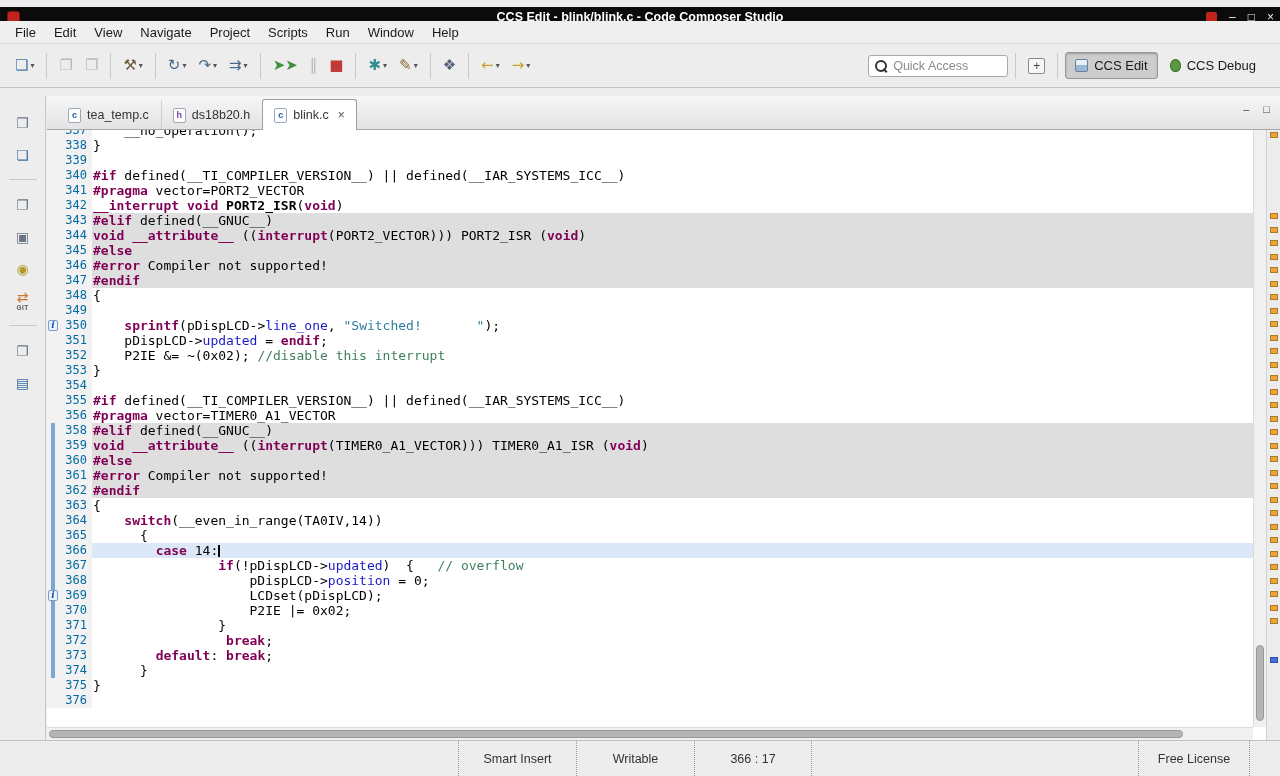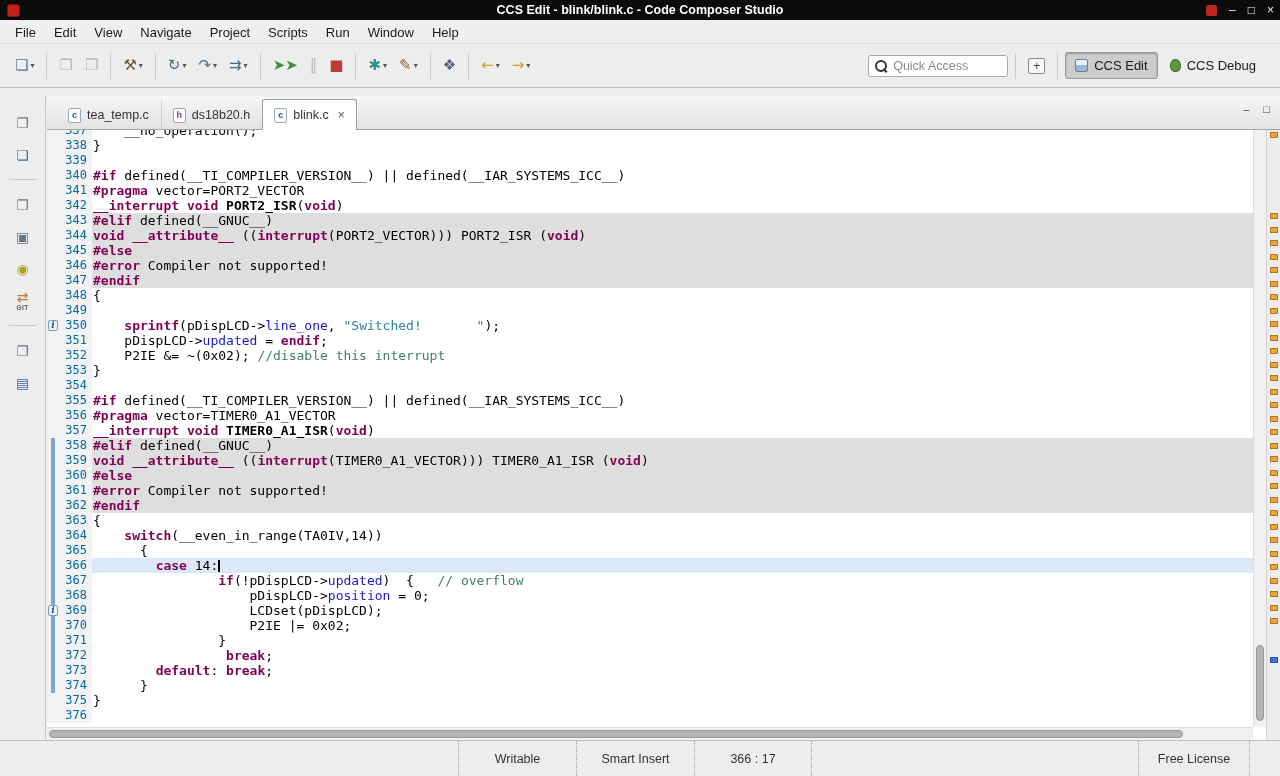--- a/index.html
+++ b/index.html
@@ -1,20 +1,20 @@
 <!DOCTYPE html>
 <html style="--keyword: #7f0055; --string: #2e7f9f; --comment: #3f7f5f; --field: #1a1ac8; --grayline: #dedede; --curline: #dce8f8; --marker: #e8a33d; --markerBlue: #4a6fd4; --rangebar: #7ba7d7;"><head>
 <meta charset="utf-8">
 <style>
   *{margin:0;padding:0;box-sizing:border-box;}
   html,body{width:1280px;height:776px;}
   body{font-family:"Liberation Sans","DejaVu Sans",sans-serif;font-size:13px;background:#ededed;color:#1a1a1a;position:relative;overflow:hidden;}
 
   
-  .titlebar{position:absolute;top:0;left:0;right:0;height:20px;background:#0b0b0b;}
+  .titlebar{position:absolute;top:7px;left:0;right:0;height:20px;background:#0b0b0b;}
   .tb-title{position:absolute;left:0;right:0;top:0;text-align:center;line-height:21px;font-size:12.5px;font-weight:bold;color:#fff;}
   .tb-logo{position:absolute;left:7px;top:4px;width:13px;height:13px;background:#c0241d;border:1px solid #7e1410;border-radius:3px;}
   .tb-controls{position:absolute;right:6px;top:0;height:21px;display:flex;align-items:center;gap:12px;}
   .tb-redicon{width:11px;height:11px;background:#c0241d;border-radius:2px;}
   .tb-ctrl{color:#ededed;font-size:12px;line-height:21px;}
 
   
   .menubar{position:absolute;top:21px;left:0;right:0;height:23px;background:#efefef;border-bottom:1px solid #dcdcdc;display:flex;align-items:center;padding-left:6px;}
   .menu-item{padding:2px 9px;}
 
@@ -352,25 +352,20 @@
             </div>
             <div class="crow">
               <div class="annot"></div>
               <div class="lnum">355</div>
               <div class="codeln"><span class="tk-k">#if</span><span class="tk-p"> defined(__TI_COMPILER_VERSION__) || defined(__IAR_SYSTEMS_ICC__)</span></div>
             </div>
             <div class="crow">
               <div class="annot"></div>
               <div class="lnum">356</div>
               <div class="codeln"><span class="tk-k">#pragma</span><span class="tk-p"> vector=TIMER0_A1_VECTOR</span></div>
-            </div>
-            <div class="crow">
-              <div class="annot"></div>
-              <div class="lnum">357</div>
-              <div class="codeln"><span class="tk-k">__interrupt</span><span class="tk-p"> </span><span class="tk-k">void</span><span class="tk-p"> </span><span class="tk-fn">TIMER0_A1_ISR</span><span class="tk-p">(</span><span class="tk-k">void</span><span class="tk-p">)</span></div>
             </div>
             <div class="crow">
               <div class="annot">
                 <div class="rbar"></div>
               </div>
               <div class="lnum">358</div>
               <div class="codeln gray"><span class="tk-k">#elif</span><span class="tk-p"> defined(__GNUC__)</span></div>
             </div>
             <div class="crow">
               <div class="annot">
@@ -537,19 +532,19 @@
           <div class="ov-marker" style="top: 475px;"></div>
           <div class="ov-marker" style="top: 488px;"></div>
           <div class="ov-marker blue" style="top: 527px;"></div>
         </div>
     </div>
   </div>
 </div>
 
 <div class="statusbar">
   <span class="sb-pad-left"></span>
+  <span class="sb-cell">Smart Insert</span>
   <span class="sb-cell">Writable</span>
-  <span class="sb-cell">Smart Insert</span>
   <span class="sb-cell last">366 : 17</span>
   <span class="sb-flex"></span>
   <span class="sb-license">Free License</span>
   <span class="sb-pad-right"></span>
 </div>
 
 </body></html>

